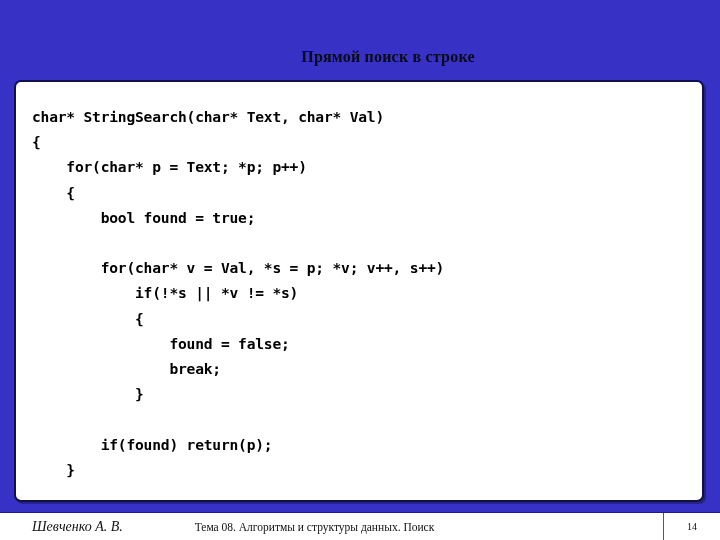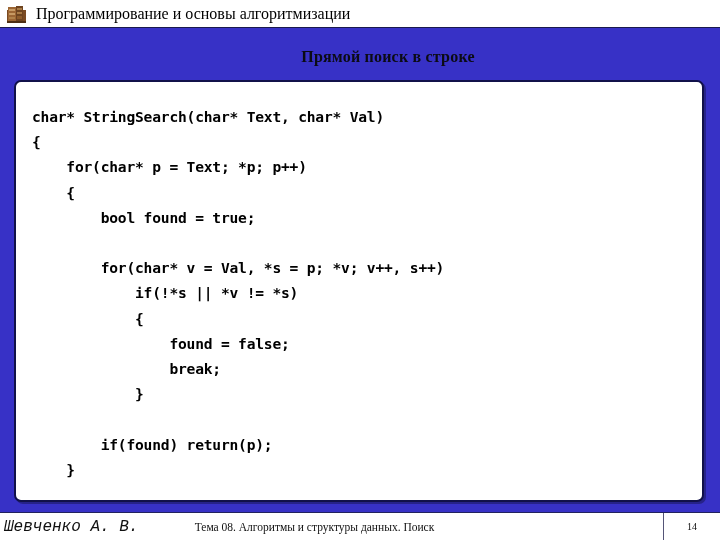--- a/index.html
+++ b/index.html
@@ -102,24 +102,24 @@
   #footer-main {
     position: relative;
     flex: 1 1 auto;
     display: flex;
     align-items: center;
     border-right: 1px solid #555577;
     box-sizing: border-box;
   }
   #footer-author {
     position: absolute;
-    left: 4px;
-    font-family: Liberation Mono, monospace;
+    left: 32px;
+    font-family: Liberation Serif, serif;
     font-style: italic;
-    font-size: 16px;
+    font-size: 14px;
     color: #111111;
     white-space: nowrap;
   }
   #footer-topic {
     width: 100%;
     text-align: center;
     font-family: "Liberation Serif", "DejaVu Serif", serif;
     font-size: 11.5px;
     color: #111111;
     white-space: nowrap;
@@ -135,35 +135,20 @@
     font-size: 10px;
     color: #111111;
     box-sizing: border-box;
   }
 </style>
 </head>
 <body>
 
 <div id="slide">
 
-  <div id="header">
-    <svg id="header-icon" viewBox="0 0 22 20">
-      <rect x="1" y="6" width="19" height="12" fill="#7a4a22"></rect>
-      <rect x="2" y="3" width="8" height="14" fill="#9c6634"></rect>
-      <rect x="10" y="2" width="7" height="15" fill="#6e4420"></rect>
-      <rect x="3" y="5" width="6" height="2" fill="#c79a64"></rect>
-      <rect x="3" y="9" width="6" height="2" fill="#c79a64"></rect>
-      <rect x="3" y="13" width="6" height="2" fill="#b0814a"></rect>
-      <rect x="11" y="4" width="5" height="2" fill="#a87b46"></rect>
-      <rect x="11" y="8" width="5" height="2" fill="#a87b46"></rect>
-      <rect x="11" y="12" width="5" height="3" fill="#8d5c2c"></rect>
-      <rect x="1" y="17" width="19" height="2" fill="#4e2f14"></rect>
-    </svg>
-    <div>Программирование и основы алгоритмизации</div>
-  </div>
 
   <div id="slide-title">Прямой поиск в строке</div>
 
   <div id="code-panel">
     <pre id="code-block">char* StringSearch(char* Text, char* Val)
 {
     for(char* p = Text; *p; p++)
     {
         bool found = true;
 

